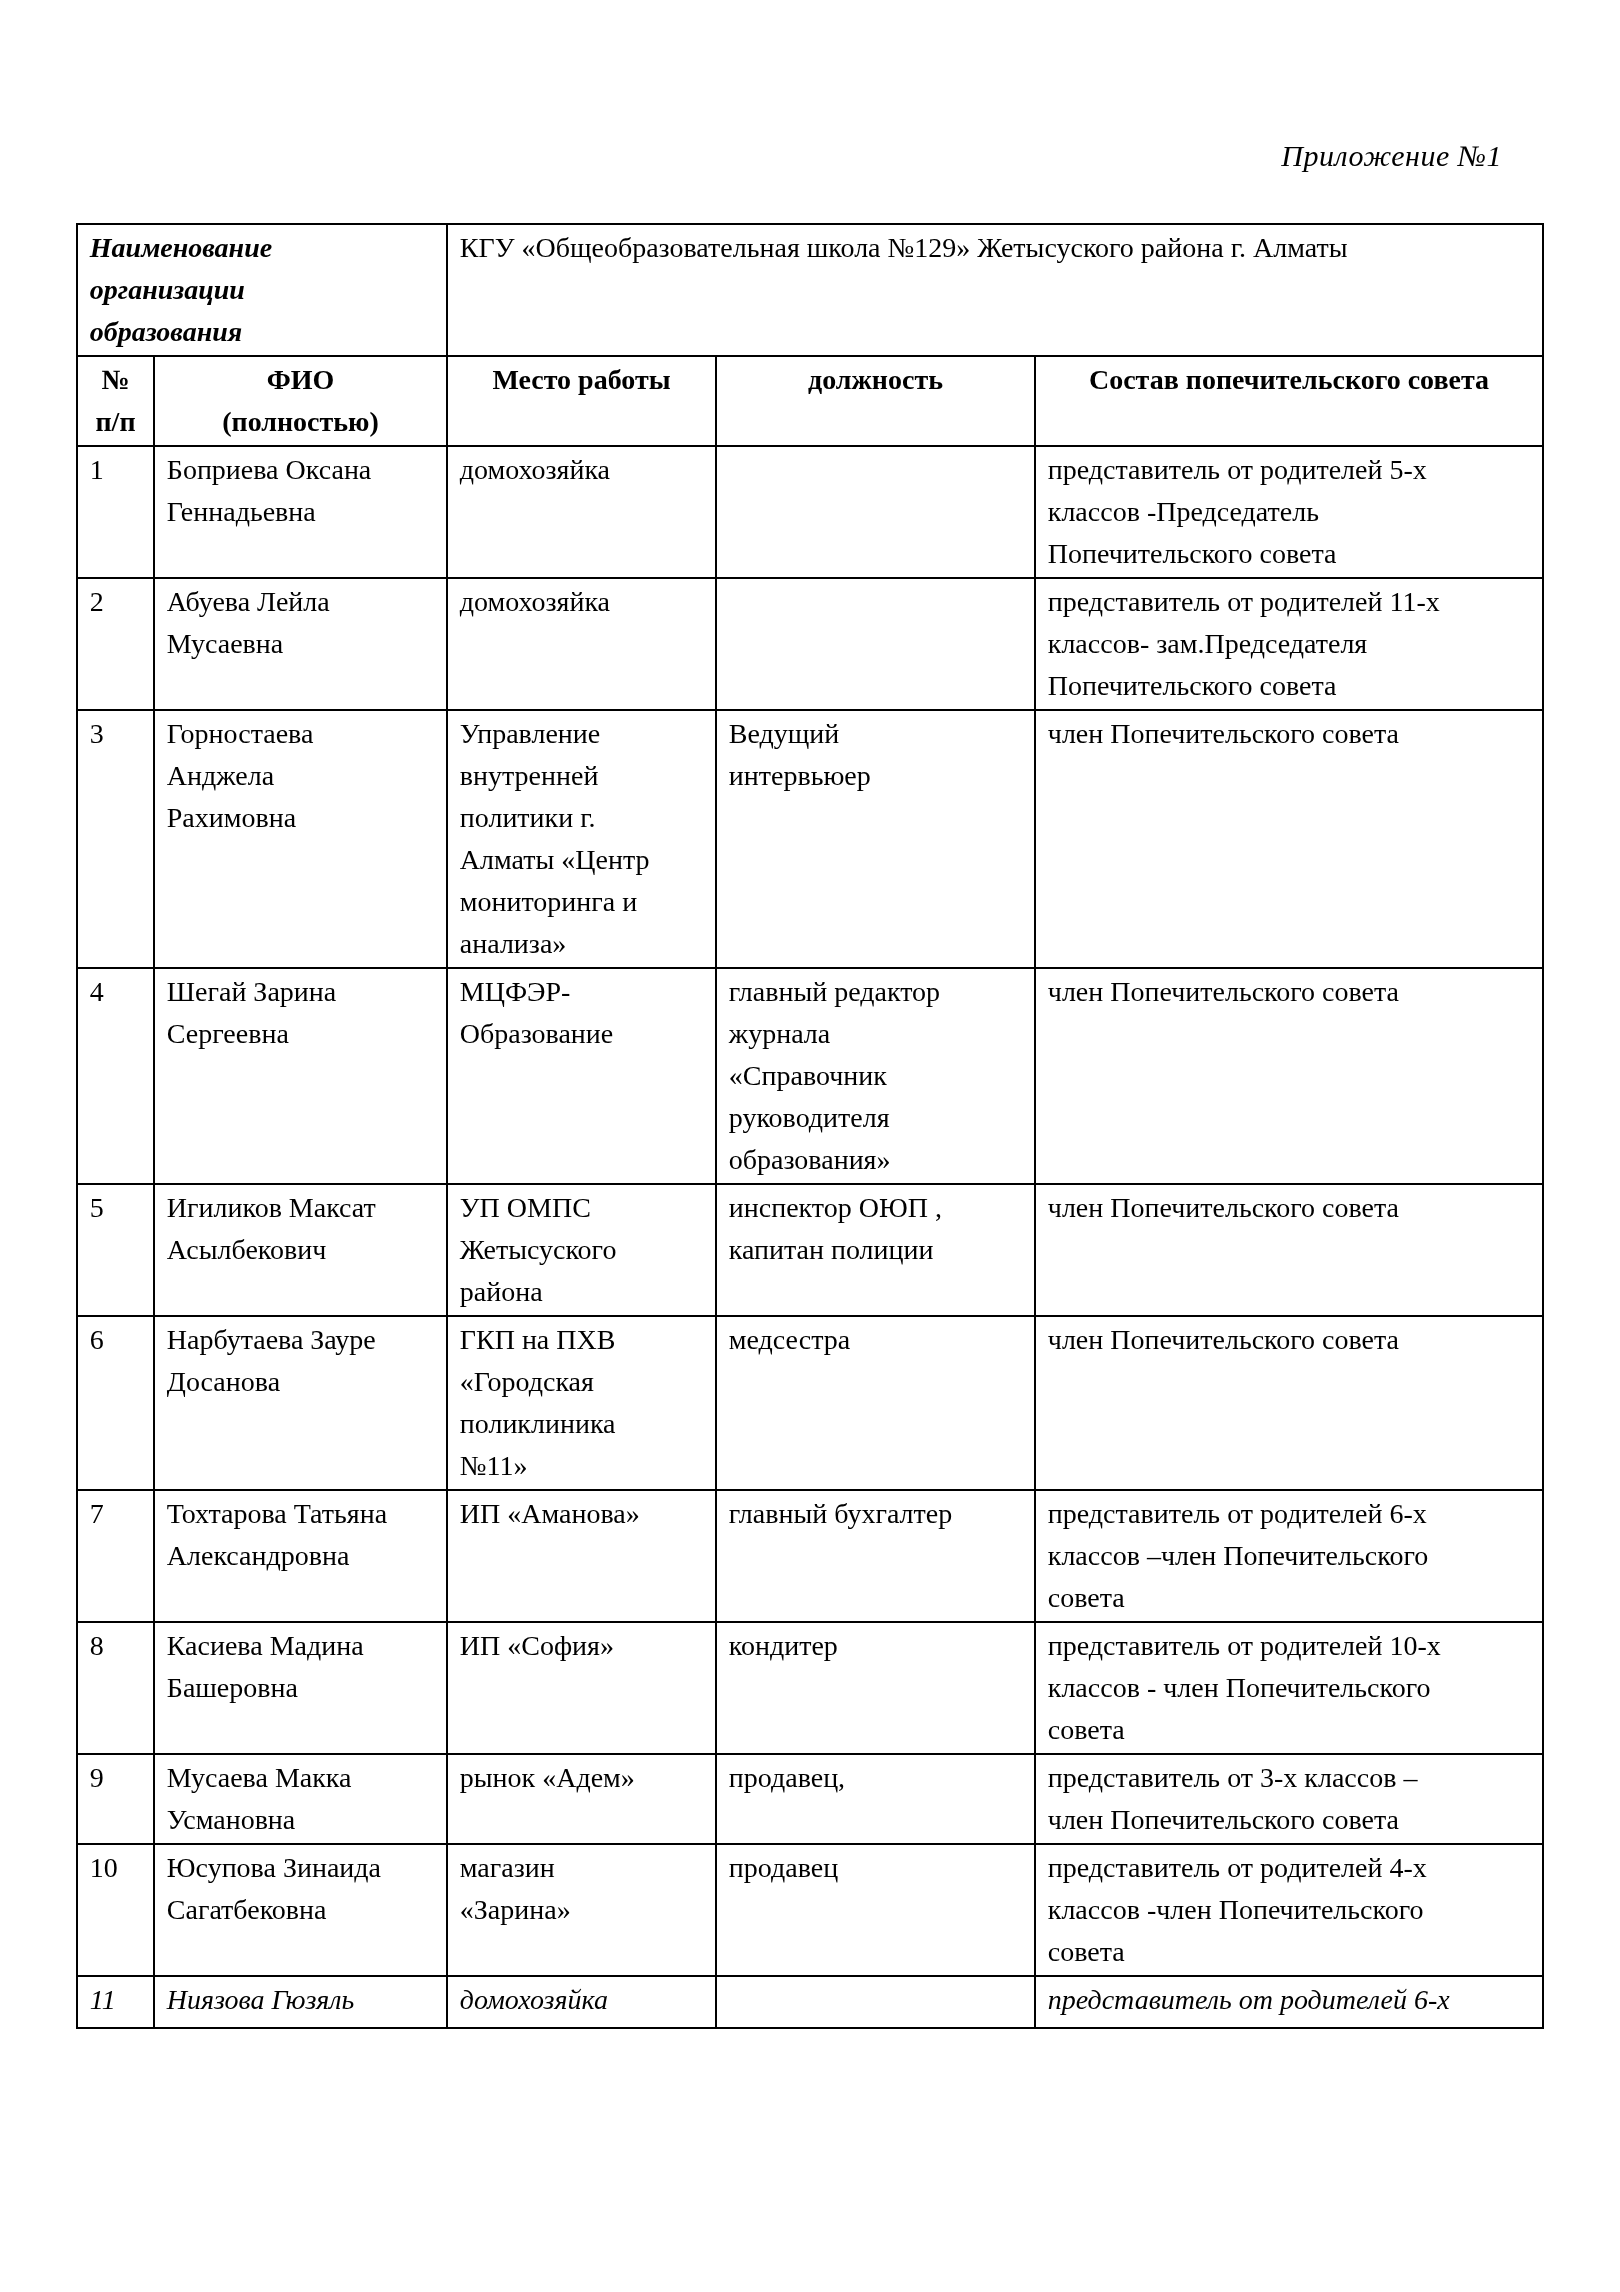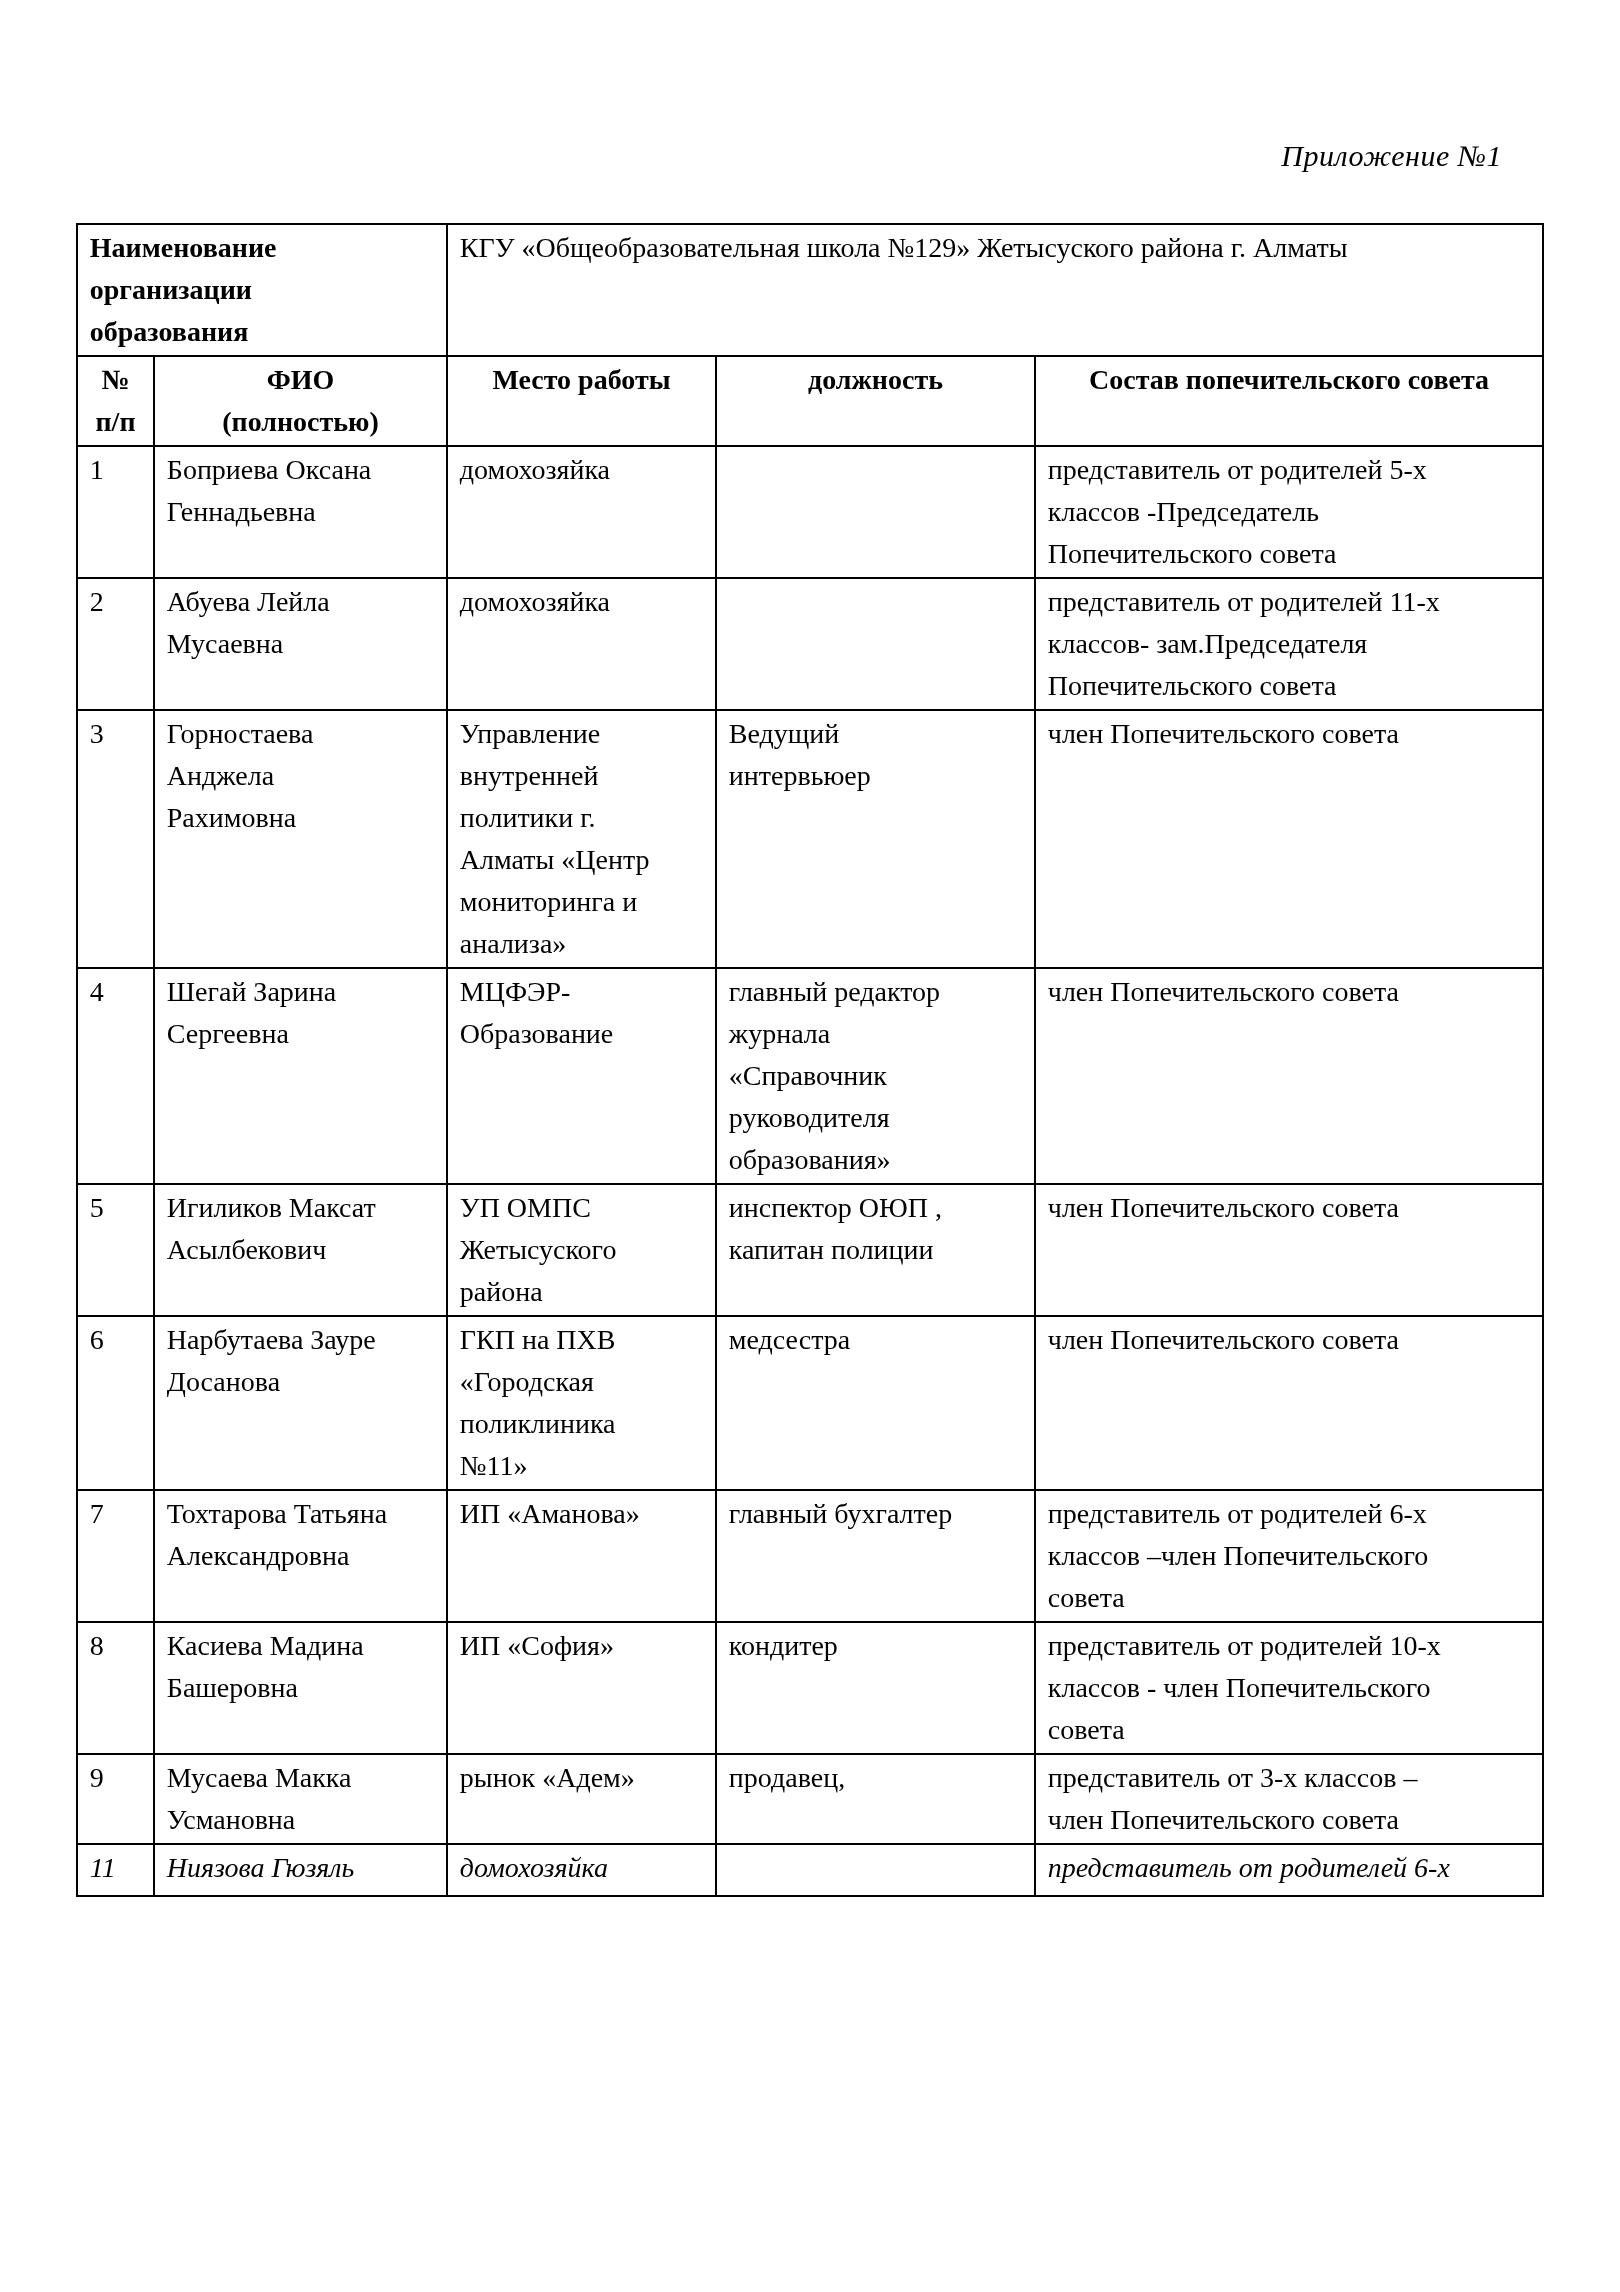--- a/index.html
+++ b/index.html
@@ -22,21 +22,21 @@
     border:2px solid #000;
     vertical-align:top;
     padding:2px 11.8px 2px 11.8px;
     font-size:28px;
     line-height:42px;
     white-space:pre-line;
     overflow:hidden;
     word-wrap:break-word;
   }
   th{font-weight:bold;text-align:center;}
-  td.label-cell{font-weight:bold;}
+  td.label-cell{font-weight:bold;font-style:italic;}
   td.num-cell{padding-left:11.8px;}
   .bold{font-weight:normal;}
   tr.short-row td{height:46px;font-style:italic;}
 </style>
 </head>
 <body>
 
 <div class="appendix-title">Приложение №1</div>
 
 <table class="registry">
@@ -158,20 +158,31 @@
   </tr>
   <tr>
     <td class="num-cell">9</td>
     <td>Мусаева Макка
 Усмановна</td>
     <td>рынок «Адем»</td>
     <td>продавец,</td>
     <td><span>представитель от 3-х классов –
 </span><span class="bold">член Попечительского совета</span></td>
   </tr>
+  <tr>
+    <td class="num-cell">10</td>
+    <td>Юсупова Зинаида
+Сагатбековна</td>
+    <td>магазин
+«Зарина»</td>
+    <td>продавец</td>
+    <td><span>представитель от родителей 4-х
+классов -</span><span class="bold">член Попечительского
+совета</span></td>
+  </tr>
   <tr class="short-row">
     <td class="num-cell">11</td>
     <td>Ниязова Гюзяль</td>
     <td>домохозяйка</td>
     <td></td>
     <td><span>представитель от родителей 6-х</span><span class="bold"></span></td>
   </tr>
 </tbody>
   </table>
 

